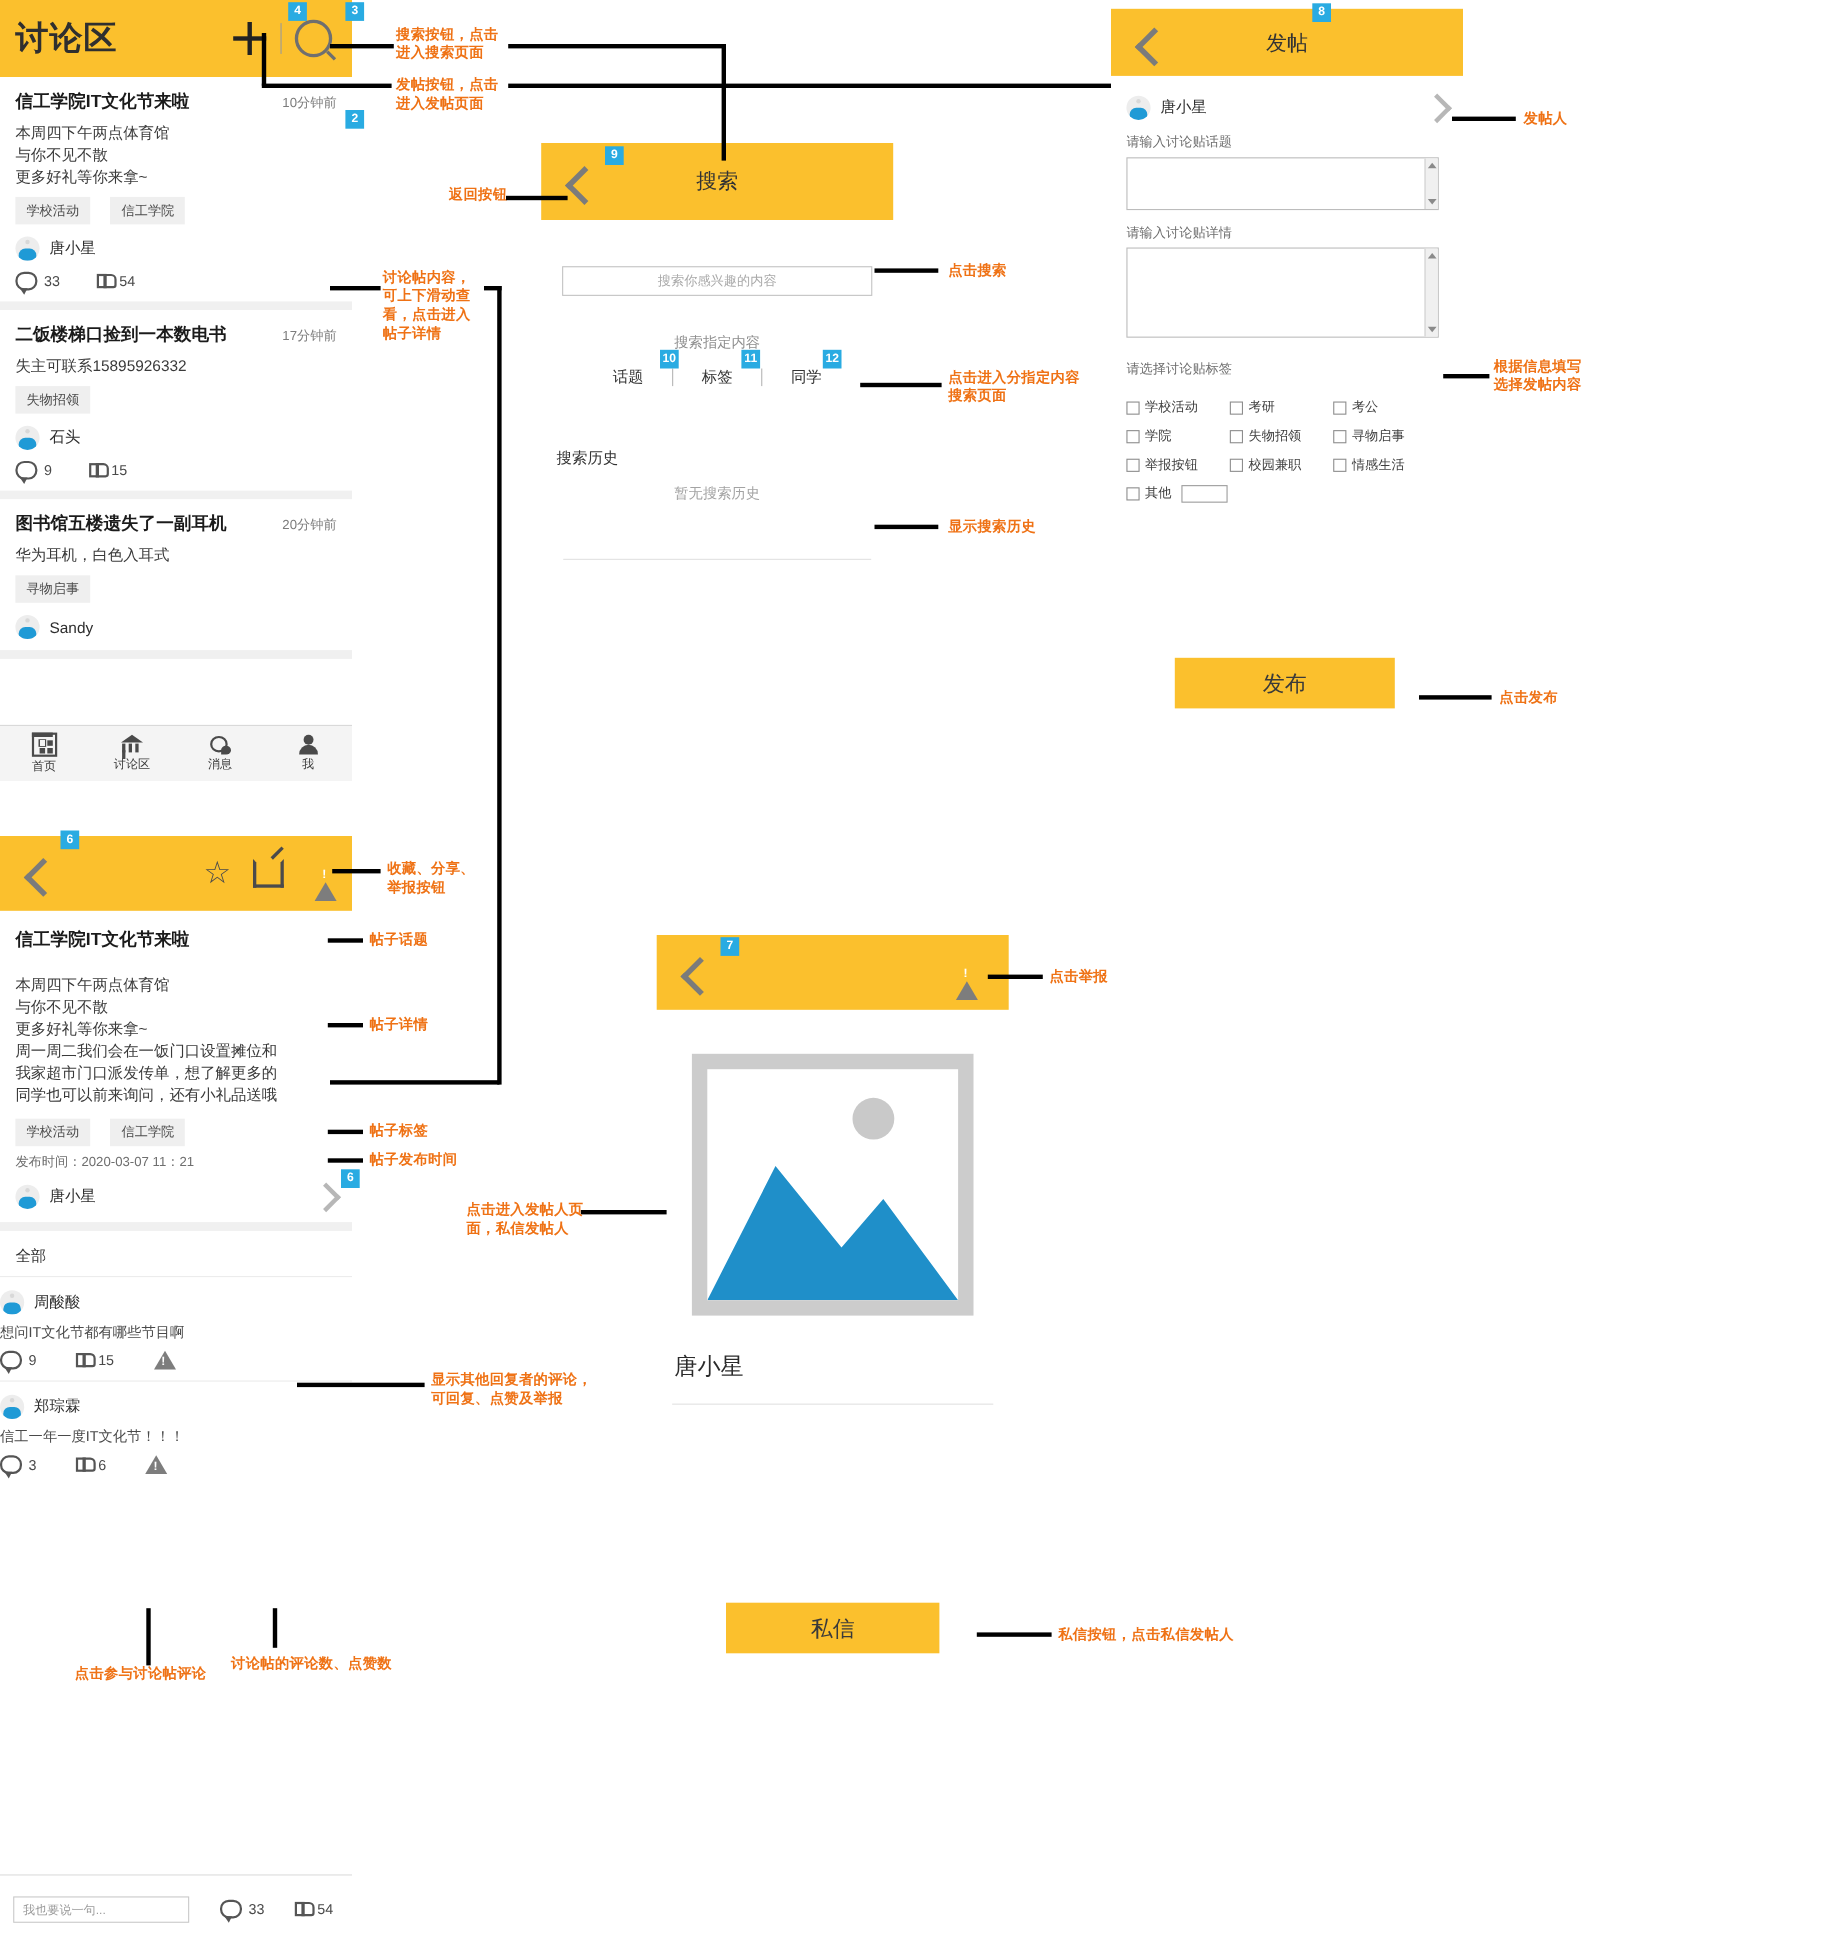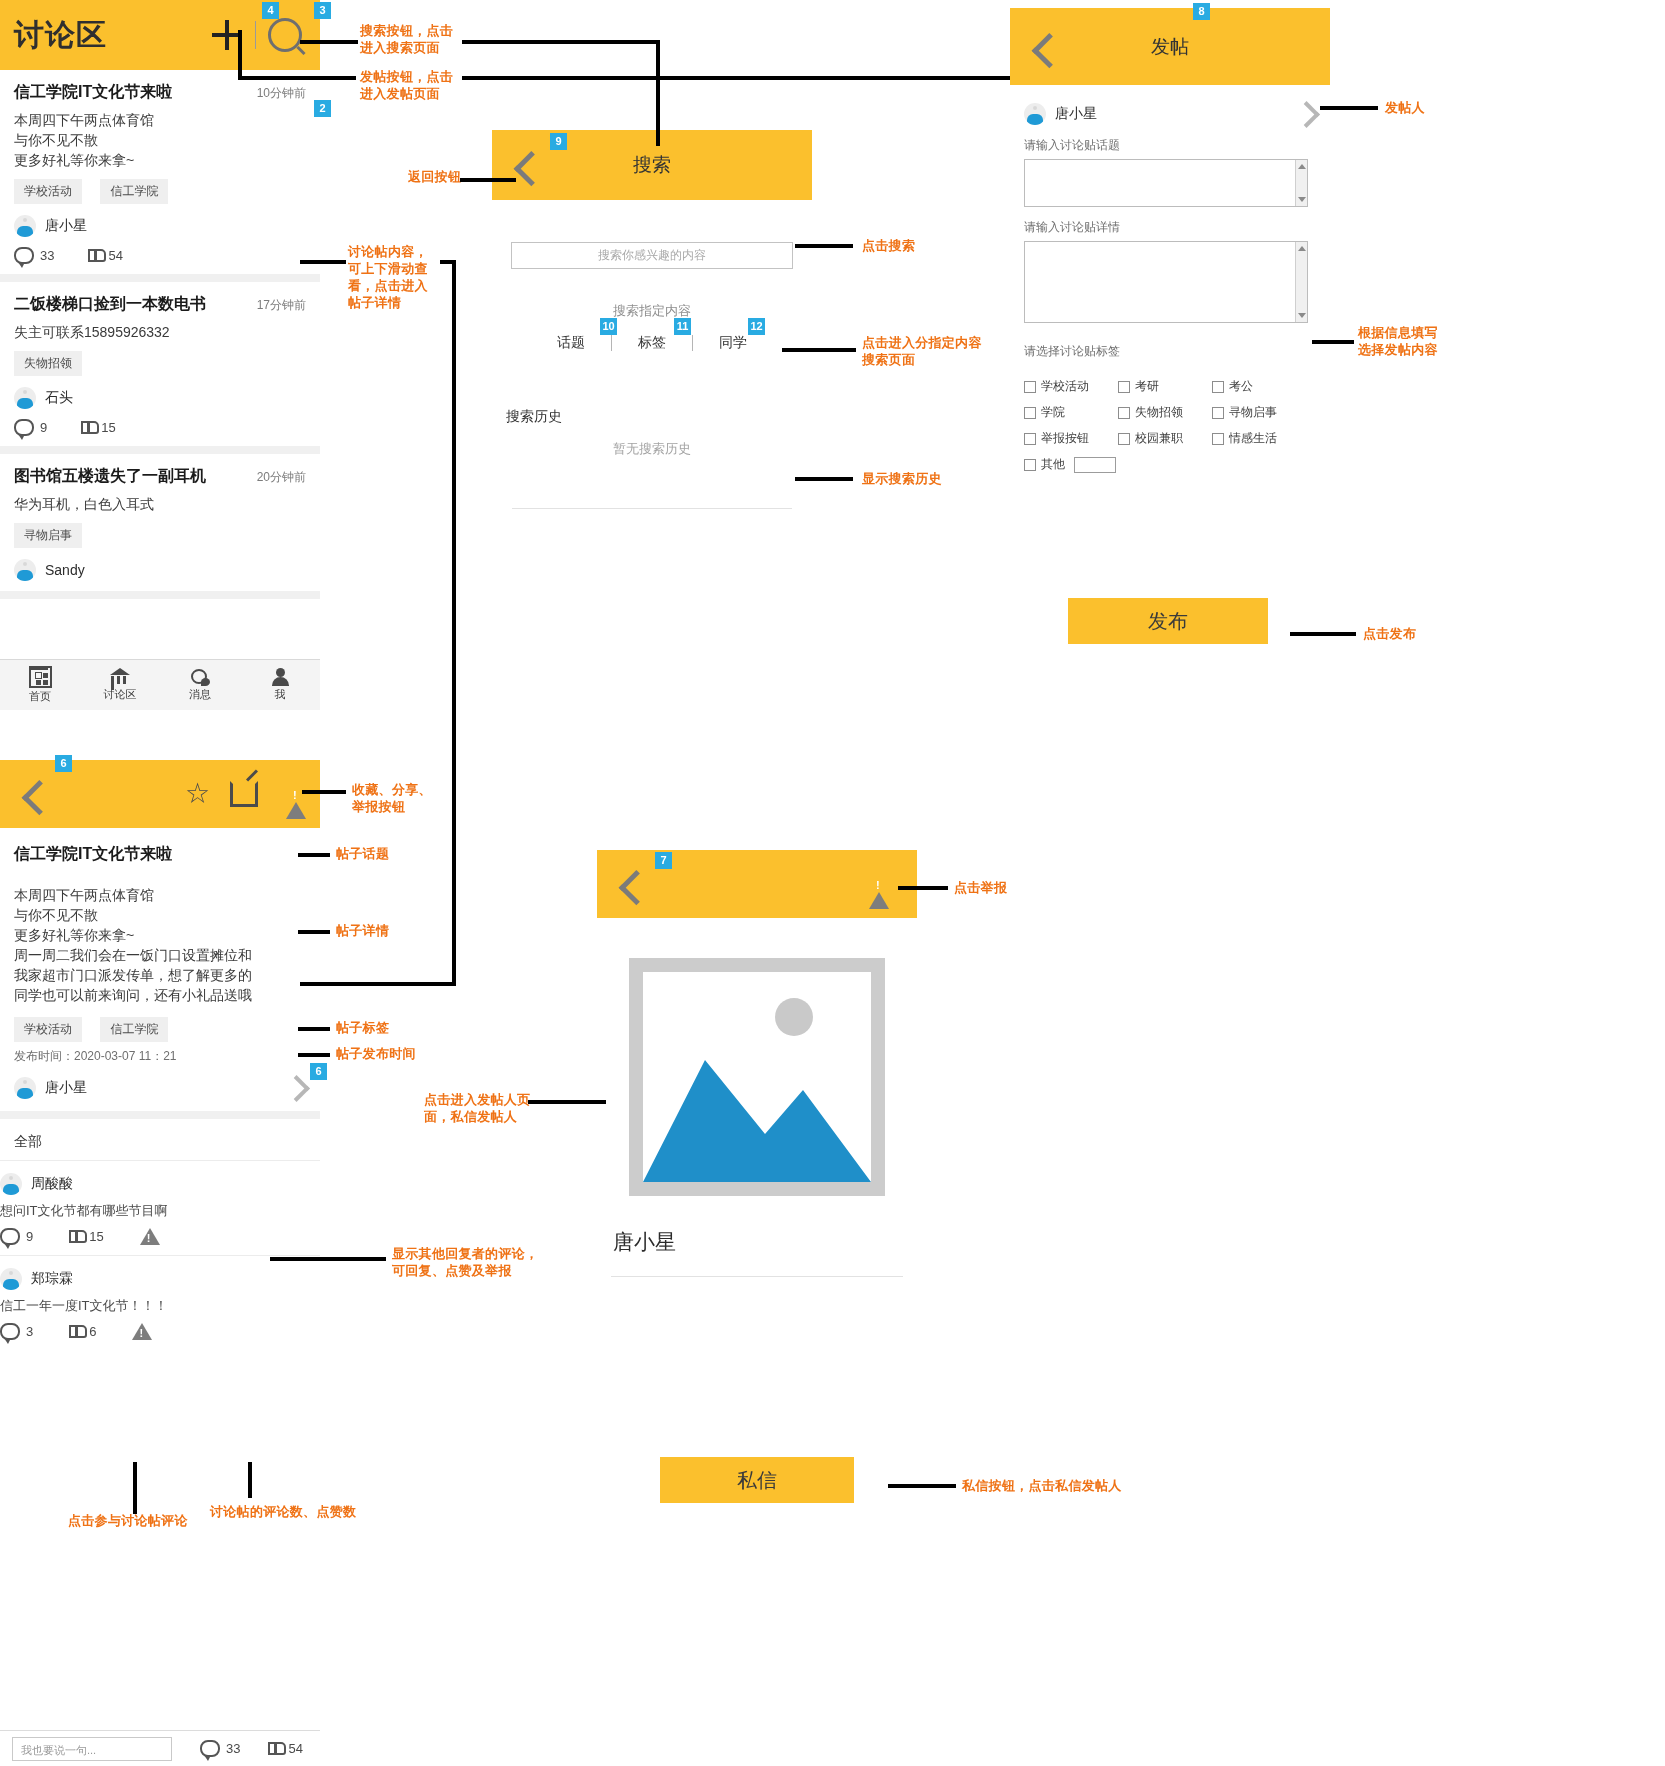--- a/index.html
+++ b/index.html
@@ -124,42 +124,42 @@
   .rep-ico{position:absolute;right:14px;top:50%;transform:translateY(-50%);}
   .dtl-title{font-size:16px;font-weight:bold;color:#1b1b1b;padding:16px 14px 0 14px;}
   .dtl-body{font-size:14px;color:#3a3a3a;line-height:20px;padding:20px 14px 0 14px;white-space:pre-line;}
   .dtl-time{font-size:12px;color:#6f6f6f;padding:6px 14px 0 14px;}
   .dtl-author{display:flex;align-items:center;padding:12px 14px;border-bottom:8px solid #f0f0f0;}
   .cmt-all{font-size:14px;color:#333;padding:14px 14px 9px 14px;}
   .cmt{padding:4px 14px 10px 0;border-top:1px solid #ececec;}
   .cmt-head{display:flex;align-items:center;margin-top:8px;}
   .cmt-text{font-size:13px;color:#4a4a4a;margin-top:7px;}
   .cmt-metrics{display:flex;align-items:center;gap:36px;margin-top:8px;}
-  .inputbar{position:absolute;left:0;bottom:0;width:320px;height:36px;background:#fff;
+  .inputbar{position:absolute;left:0;bottom:0;width:320px;height:62px;background:#fff;
     border-top:1px solid #dcdcdc;display:flex;align-items:center;padding:0 12px;
     box-sizing:border-box;gap:28px;}
   .cmt-input{flex:1;max-width:160px;height:24px;border:1px solid #c9c9c9;background:#fff;
     font-size:11px;color:#9a9a9a;padding:0 8px;box-sizing:border-box;line-height:24px;}
 
   
   #s9{left:492px;top:130px;width:320px;height:420px;}
   #s9 .sbar{height:70px;background:#fbc02d;position:relative;}
   .searchfield{width:280px;height:25px;border:1px solid #c3c3c3;margin:42px auto 0 auto;
     display:flex;align-items:center;justify-content:center;font-size:12px;color:#a9a9a9;}
   .s-assign{text-align:center;font-size:13px;color:#8e8e8e;margin-top:33px;}
   .s-cats{display:flex;align-items:center;justify-content:center;gap:0;margin-top:14px;font-size:14px;color:#333;}
   .s-cats span.c{padding:0 26px;}
   .s-cats span.d{width:1px;height:16px;background:#b5b5b5;}
   .s-hist{font-size:14px;color:#333;margin:56px 0 0 14px;}
   .s-none{text-align:center;font-size:13px;color:#a3a3a3;margin-top:14px;}
   .s-rule{width:280px;height:1px;background:#e2e2e2;margin:50px auto 0 auto;}
 
   
   #s8{left:1010px;top:8px;width:320px;height:660px;}
-  #s8 .pbar{height:77px;background:#fbc02d;position:relative;}
+  #s8 .pbar{height:61px;background:#fbc02d;position:relative;}
   .p-author{display:flex;align-items:center;padding:18px 14px 0 14px;}
   .p-label{font-size:12px;color:#6e6e6e;padding:12px 14px 5px 14px;}
   .p-ta{width:282px;height:46px;border:1px solid #bcbcbc;margin-left:14px;position:relative;background:#fff;}
   .p-ta.tall{height:80px;}
   .p-scroll{position:absolute;right:0;top:0;width:11px;height:100%;background:#f0f0f0;
     border-left:1px solid #cfcfcf;}
   .p-scroll:before,.p-scroll:after{content:"";position:absolute;left:2px;border-left:4px solid transparent;
     border-right:4px solid transparent;}
   .p-scroll:before{top:4px;border-bottom:5px solid #8a8a8a;}
   .p-scroll:after{bottom:4px;border-top:5px solid #8a8a8a;}

